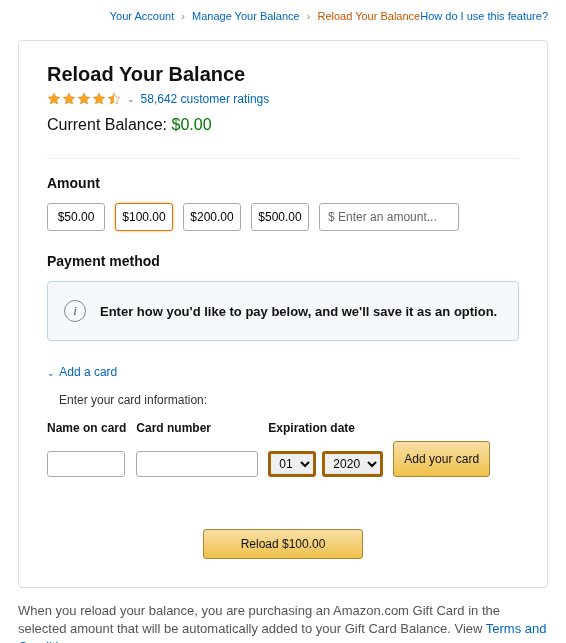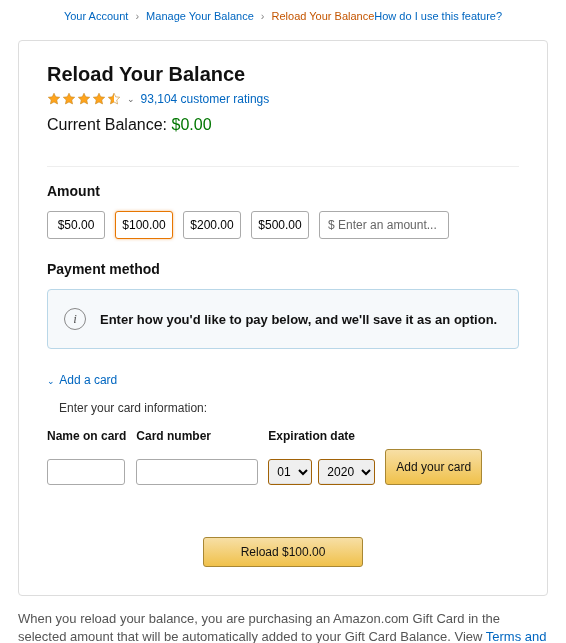--- a/index.html
+++ b/index.html
@@ -8,42 +8,42 @@
     font-size: 13px;
     color: #111;
     background: #fff;
     width: 566px;
     padding: 10px 18px 30px 18px;
   }
   a { color: #0066c0; text-decoration: none; cursor: pointer; }
 
   .breadcrumb-row {
     display: flex;
-    justify-content: center;
+    justify-content: flex-end;
     font-size: 11px;
     color: #555;
     margin-bottom: 18px;
   }
   .breadcrumb .sep { margin: 0 4px; color: #888; }
   .breadcrumb .current { color: #c45500; }
 
   .card {
     border: 1px solid #ddd;
     border-radius: 4px;
     padding: 22px 28px 28px 28px;
   }
   h1 { font-size: 20px; font-weight: 700; margin-bottom: 6px; }
 
   .ratings-row { display: flex; align-items: center; gap: 6px; margin-bottom: 10px; }
   .stars { display: flex; gap: 1px; }
   .star svg { width: 14px; height: 14px; display: block; }
   .chev { font-size: 9px; color: #666; }
   .ratings-link { font-size: 12px; }
 
-  .balance-row { font-size: 16px; margin-bottom: 32px; }
+  .balance-row { font-size: 16px; margin-bottom: 24px; }
   .balance-row .bal-label { font-weight: 400; }
   .balance-row .bal-amount { color: #007600; font-weight: 400; }
 
   hr.light { border: 0; border-top: 1px solid #eee; margin-bottom: 16px; }
 
   .section-heading { font-weight: 700; font-size: 14px; margin-bottom: 12px; }
 
   .amount-row { display: flex; gap: 10px; margin-bottom: 22px; }
   .amt-btn {
     border: 1px solid #aaa;
@@ -55,21 +55,21 @@
     text-align: center;
     cursor: pointer;
   }
   .amt-btn.selected { border-color: #e77600; box-shadow: 0 0 3px rgba(231,118,0,.5); }
   .amt-input {
     border: 1px solid #aaa;
     border-radius: 3px;
     background: #fff;
     font-size: 12px;
     padding: 6px 8px;
-    width: 130px;
+    width: 140px;
     color: #111;
   }
   .amt-input::placeholder { color: #666; }
 
   .pay-box {
     border: 1px solid #b9d7e8;
     background: #f6f9fb;
     border-radius: 4px;
     padding: 18px 16px;
     display: flex;
@@ -95,21 +95,21 @@
   .field-row { display: flex; gap: 10px; align-items: flex-end; margin-left: 0; }
   .field-col { display: flex; flex-direction: column; gap: 16px; }
   .field-col label { font-size: 12px; font-weight: 700; }
   .txt {
     border: 1px solid #aaa; border-radius: 3px; height: 26px;
     padding: 0 6px; font-size: 12px; background: #fff;
   }
   .txt.name { width: 78px; }
   .txt.num { width: 122px; }
   .sel {
-    border: 1px solid #a16207; border-radius: 3px; height: 26px;
+    border: 3px solid #a16207; border-radius: 3px; height: 26px;
     background: #efefef; font-size: 12px; padding: 0 4px;
     box-shadow: inset 0 -1px 0 rgba(0,0,0,.05);
   }
   .sel-group { display: flex; gap: 6px; }
   .add-card-btn {
     background: linear-gradient(#f7dfa5,#f0c14b);
     border: 1px solid #a88734;
     border-radius: 3px;
     font-size: 12px;
     padding: 5px 10px;
@@ -178,21 +178,21 @@
               <linearGradient id="h">
                 <stop offset="50%" stop-color="#ffa41c"></stop>
                 <stop offset="50%" stop-color="#fff"></stop>
               </linearGradient>
             </defs>
             <path fill="url(#h)" stroke="#c6841d" stroke-width="1" d="M12 2l2.9 6.3 6.9.7-5.1 4.7 1.4 6.8L12 17l-6.1 3.5 1.4-6.8L2.2 9l6.9-.7z"></path>
           </svg>
         </span>
     </span>
     <span class="chev">⌄</span>
-    <a class="ratings-link">93,104 customer ratings</a>
+    <a class="ratings-link">58,642 customer ratings</a>
   </div>
 
   <div class="balance-row">
     <span class="bal-label">Current Balance:</span>
     <span class="bal-amount">$0.00</span>
   </div>
 
   <hr class="light">
 
   <div class="section-heading">Amount</div>

